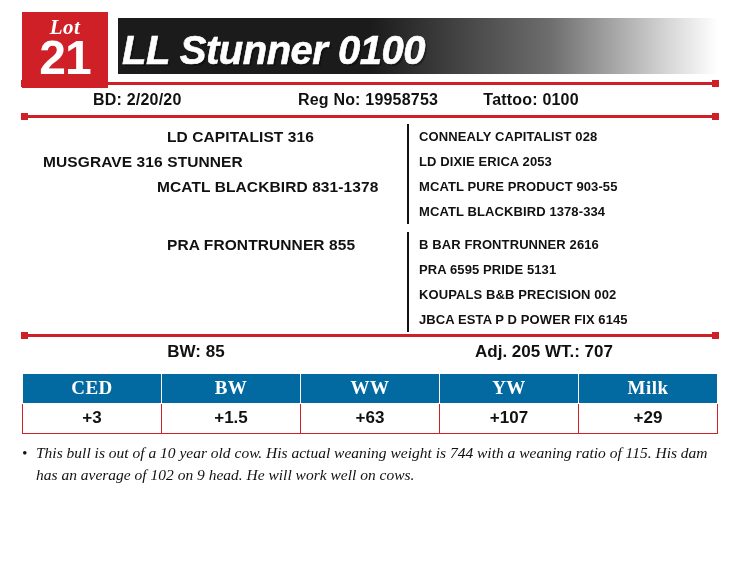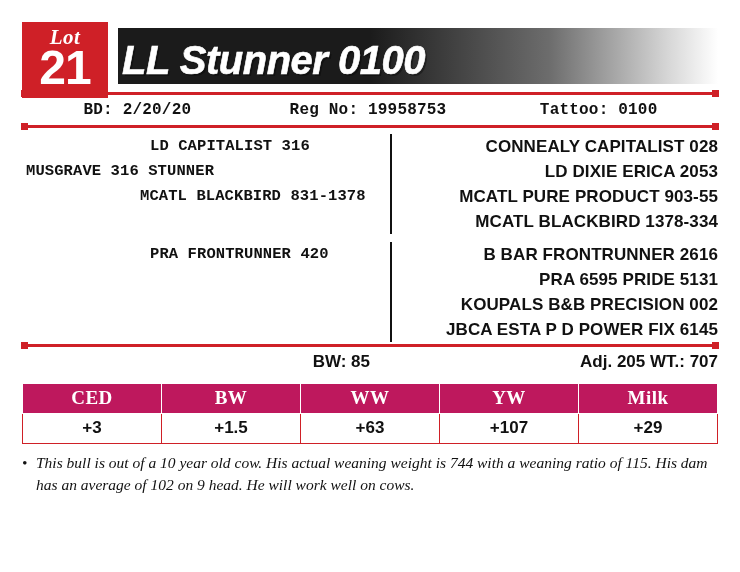--- a/index.html
+++ b/index.html
@@ -12,21 +12,21 @@
     height: 572px;
     font-family: "Liberation Sans", sans-serif;
     color: #111111;
     overflow: hidden;
   }
   .page {
     position: relative;
     width: 740px;
     height: 572px;
     box-sizing: border-box;
-    padding: 22px 22px 10px 22px;
+    padding: 12px 22px 10px 22px;
   }
 
   
   .header {
     position: relative;
     height: 70px;
     display: flex;
     align-items: stretch;
   }
   .header-banner {
@@ -97,82 +97,82 @@
     background: #cf2027;
   }
   .rule::before { left: -1px; }
   .rule::after { right: -1px; }
 
   
   .id-row {
     display: flex;
     align-items: center;
     height: 30px;
-    font-family: Liberation Mono, monospace;
+    font-family: Liberation Sans, sans-serif;
     font-weight: bold;
     font-size: 16px;
     letter-spacing: 0.2px;
   }
   .id-cell {
     flex: 1;
     text-align: center;
     white-space: nowrap;
   }
   .id-cell.left  { text-align: center; }
-  .id-cell.right { text-align: center; padding-right: 4px; }
+  .id-cell.right { text-align: left; padding-right: 4px; }
 
   
   .ped-block {
     display: flex;
     padding: 6px 0 2px 0;
   }
   .ped-left {
     width: 368px;
     box-sizing: border-box;
-    font-family: Liberation Mono, monospace;
+    font-family: Liberation Sans, sans-serif;
     font-weight: bold;
     font-size: 15.5px;
     line-height: 25px;
     letter-spacing: 0.1px;
+    margin-left: 17px;
   }
   .ped-left .sire   { padding-left: 128px; }
   .ped-left .parent { padding-left: 4px; }
   .ped-left .dam    { padding-left: 118px; }
   .ped-right {
     flex: 1;
     border-left: 2px solid #111111;
     padding-left: 10px;
     font-family: "Liberation Sans", sans-serif;
     font-weight: bold;
-    font-size: 17px;
+    font-size: 13px;
     line-height: 25px;
     letter-spacing: 0.1px;
-    text-align: right;
   }
 
   
   .meas-row {
     display: flex;
     align-items: center;
     height: 30px;
     font-family: "Liberation Sans", sans-serif;
     font-weight: bold;
     font-size: 17px;
   }
-  .meas-cell { flex: 1; text-align: right; }
+  .meas-cell { flex: 1; text-align: center; }
 
   
   .epd-table {
     width: 100%;
     border-collapse: collapse;
     margin-top: 6px;
     table-layout: fixed;
   }
   .epd-table th {
-    background: #be185d;
+    background: #0369a1;
     color: #ffffff;
     font-family: "Liberation Serif", serif;
     font-weight: bold;
     font-size: 19px;
     padding: 3px 0 4px 0;
     border: 1px solid #ffffff;
     letter-spacing: 0.5px;
   }
   .epd-table td {
     border: 1.5px solid #cf2027;
@@ -235,21 +235,21 @@
     <div class="ped-right">
       <div>CONNEALY CAPITALIST 028</div>
       <div>LD DIXIE ERICA 2053</div>
       <div>MCATL PURE PRODUCT 903-55</div>
       <div>MCATL BLACKBIRD 1378-334</div>
     </div>
   </div>
 
   <div class="ped-block">
     <div class="ped-left">
-      <div class="sire">PRA FRONTRUNNER 420</div>
+      <div class="sire">PRA FRONTRUNNER 855</div>
     </div>
     <div class="ped-right">
       <div>B BAR FRONTRUNNER 2616</div>
       <div>PRA 6595 PRIDE 5131</div>
       <div>KOUPALS B&amp;B PRECISION 002</div>
       <div>JBCA ESTA P D POWER FIX 6145</div>
     </div>
   </div>
 
   <div class="rule"></div>

